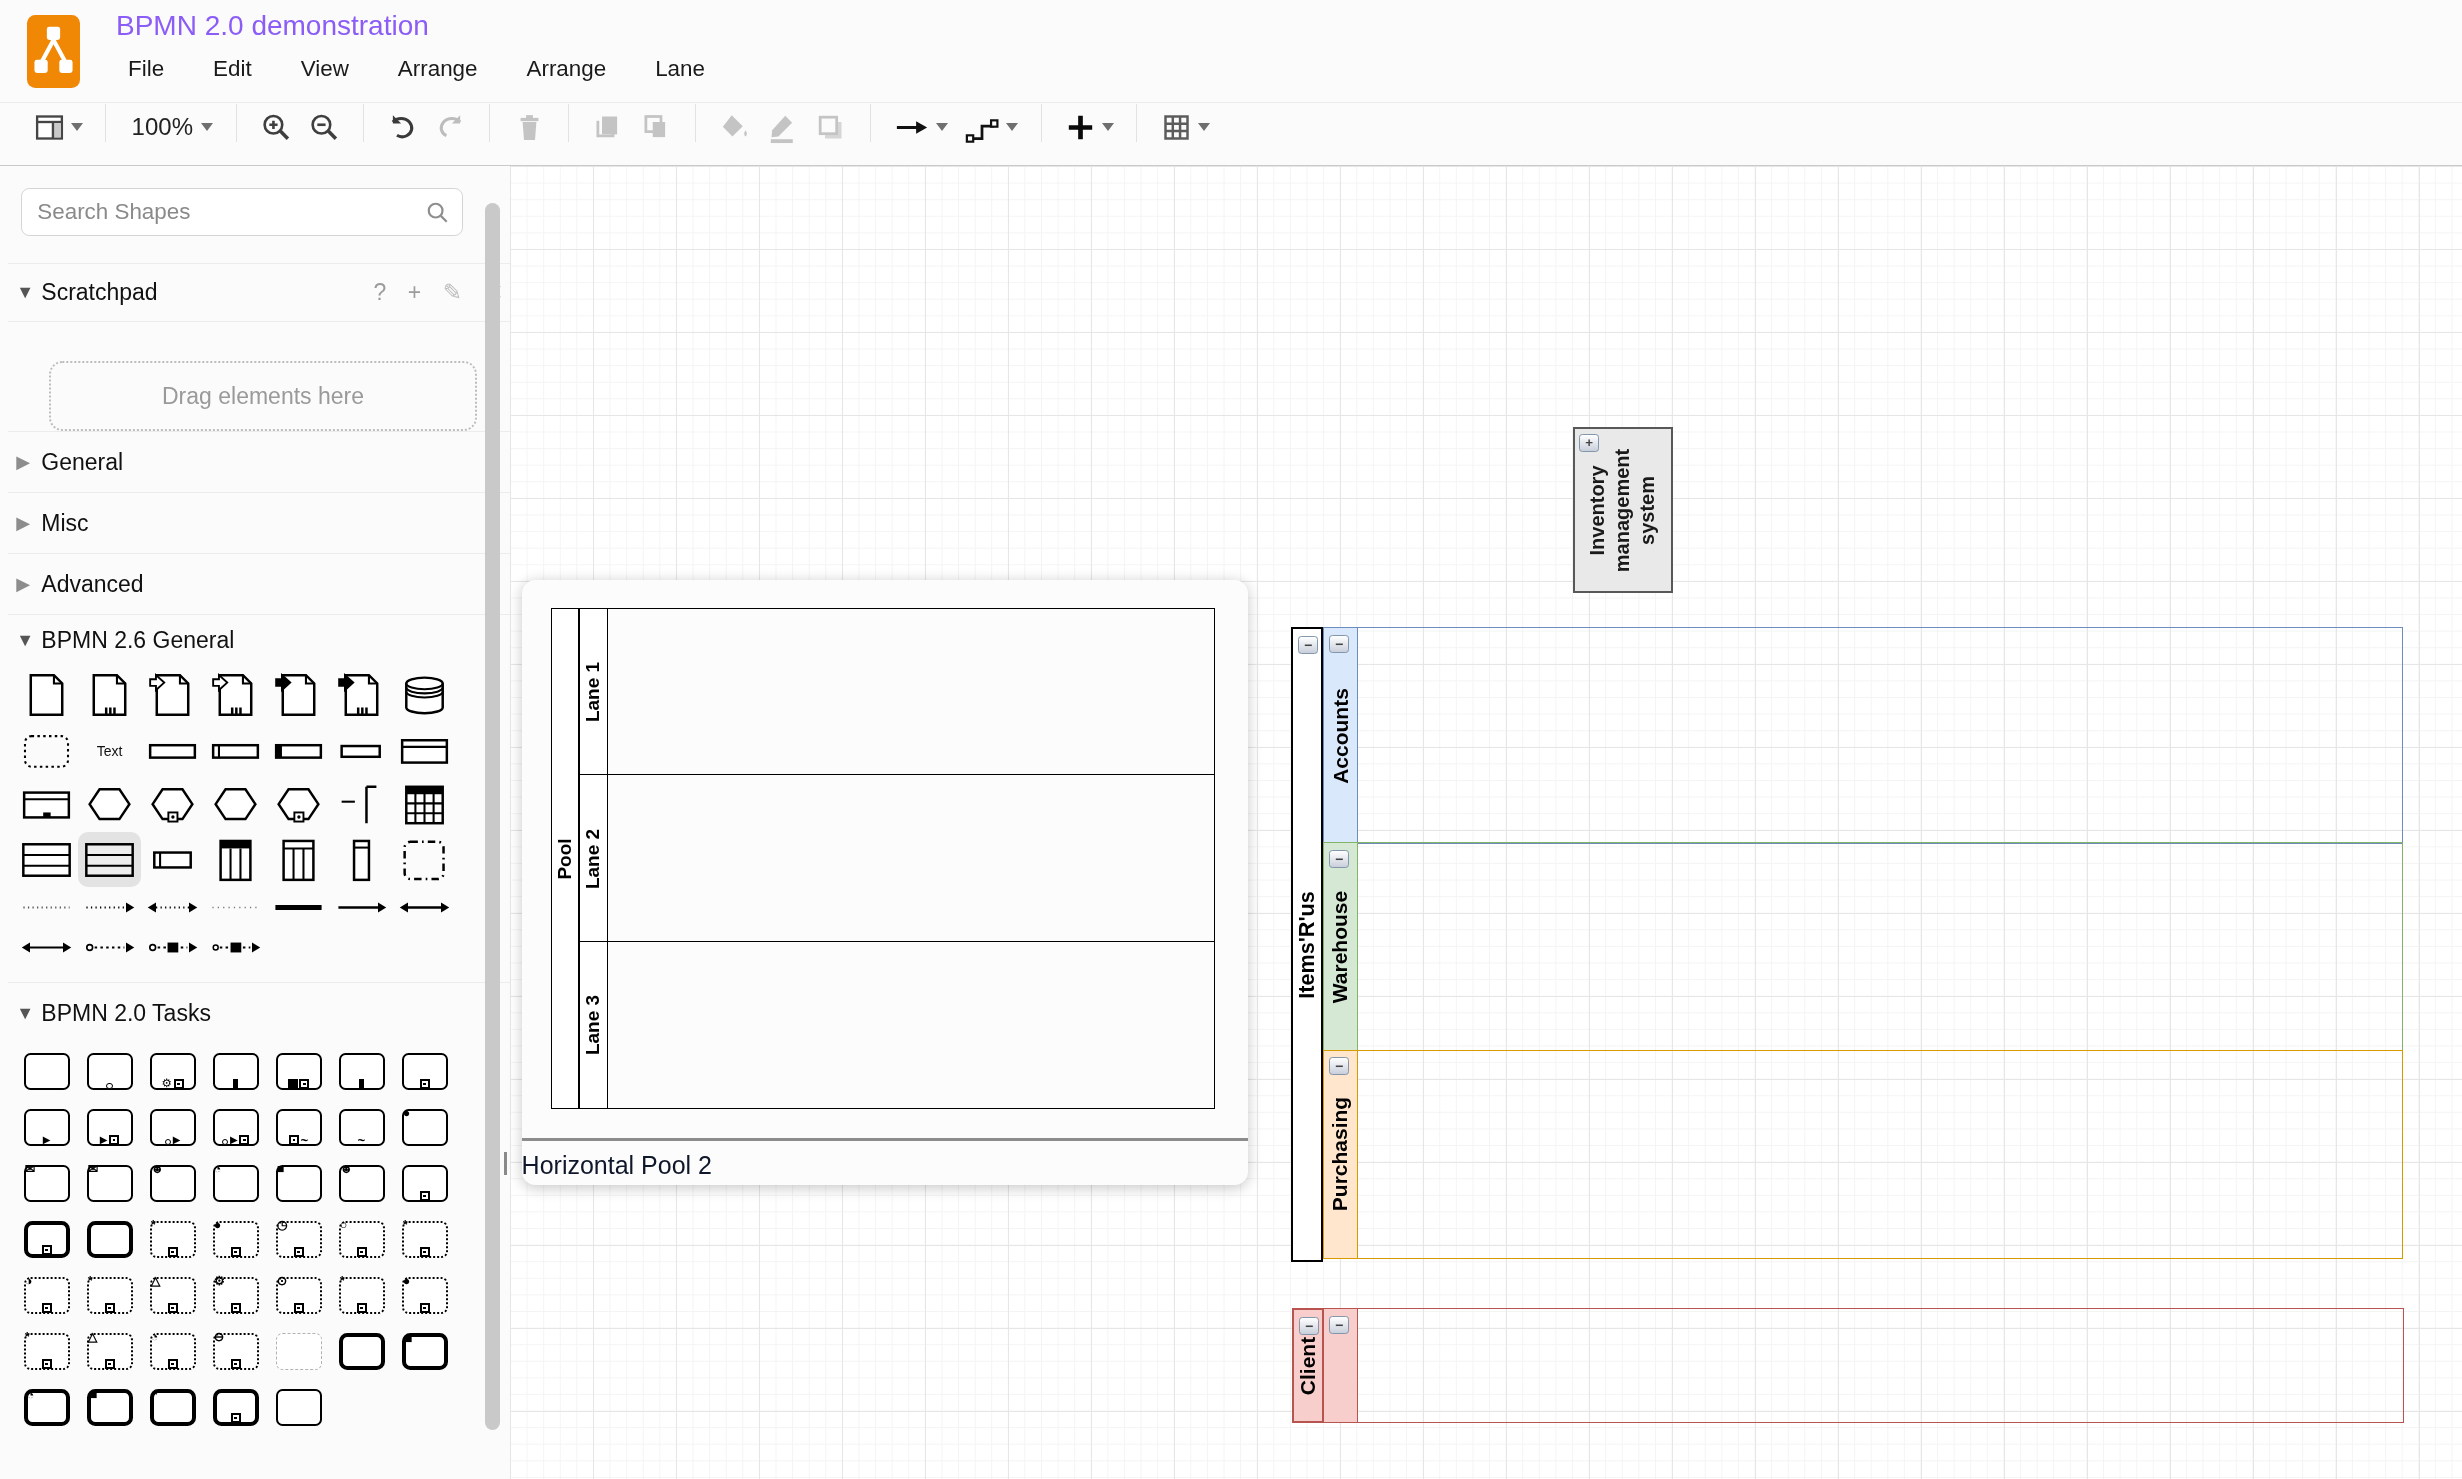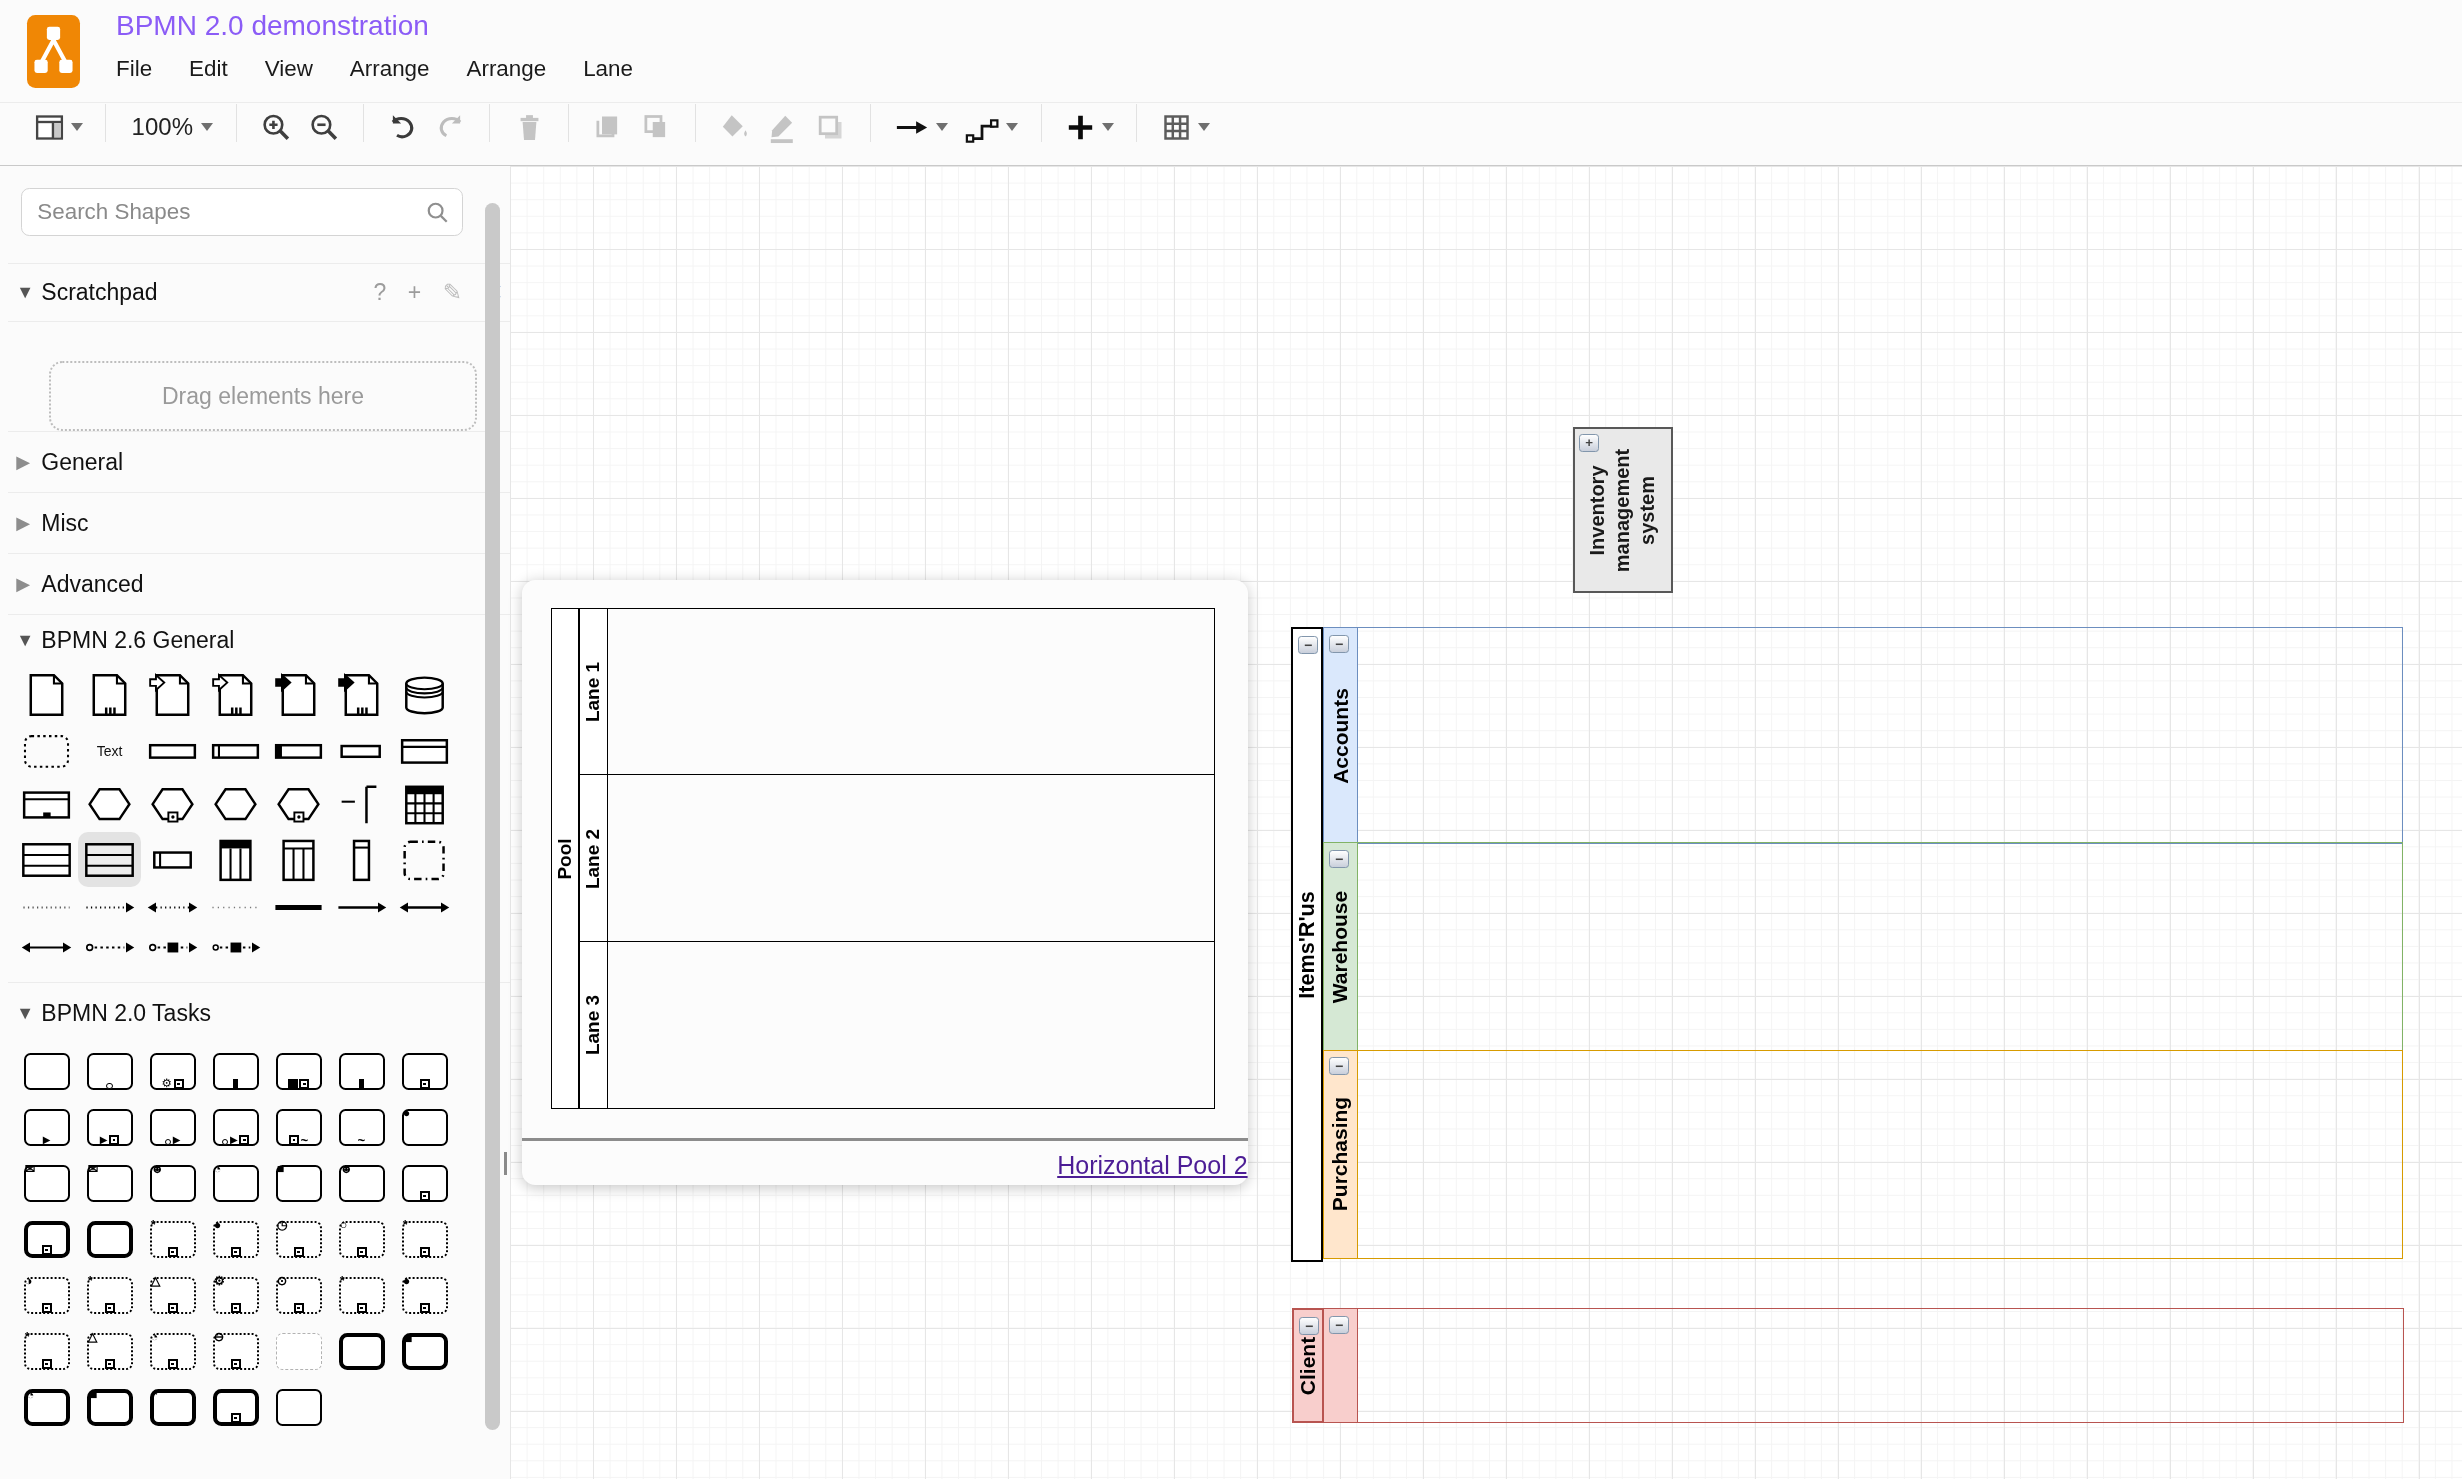--- a/index.html
+++ b/index.html
@@ -5,21 +5,21 @@
   * { margin:0; padding:0; box-sizing:border-box; }
   html,body { width:2462px; height:1479px; overflow:hidden; font-family:"Liberation Sans",sans-serif; background:#fbfbfb; }
   #app { position:relative; width:2462px; height:1479px; }
 
   
   #header { position:absolute; left:0; top:0; width:2462px; height:103px; background:#fbfbfb; border-bottom:0.8px solid #ececec; }
   #logo { position:absolute; left:26.6px; top:15px; width:53px; height:73px; background:#f08705; border-radius:8.3px; }
   #logo svg { position:absolute; left:0; top:0; }
   #doc-title { position:absolute; left:116px; top:10px; font-size:28px; font-weight:500; color:#8b5cf6; }
   #menubar { position:absolute; left:116px; top:56px; display:flex; gap:37px; font-size:22.4px; color:#1a1a1a; }
-  .menu-item { cursor:default; }
+  .menu-item { cursor:default;margin-left:12px; }
 
   
   #toolbar { position:absolute; left:0; top:104px; width:2462px; height:62px; background:#fbfbfb; border-bottom:0.8px solid #c9c9c9; display:flex; padding-left:25px; }
   .tbtn { display:flex; align-items:center; justify-content:center; height:46px; padding:0 7.5px; }
   .caret { width:0; height:0; border-left:6.6px solid transparent; border-right:6.6px solid transparent; border-top:8.3px solid #6f6f6f; margin-left:5px; }
   .tsep { width:0.8px; height:38px; background:#e2e2e2; margin:0 15px; }
   #zoom-label { font-size:24px; color:#222; padding:0 3.3px; }
 
   
   #sidebar { position:absolute; left:8px; top:166px; width:510px; height:1313px; background:#fbfbfb; }
@@ -82,21 +82,21 @@
     box-shadow:0 2.5px 13.3px rgba(0,0,0,0.22); z-index:5; }
   #pp-pool { position:absolute; left:29px; top:28px; width:664px; height:501px; display:flex; }
   #pp-outer { width:28px; border:1.7px solid #000; display:flex; align-items:center; justify-content:center; background:#fff; }
   #pp-lanes { flex:1; display:flex; flex-direction:column; }
   .pp-lane { flex:1; display:flex; border:1.7px solid #000; margin-left:0px; }
   .pp-lane + .pp-lane { margin-top:-1.7px; }
   .pp-lane .lstrip { width:28px; border-right:1.7px solid #000; display:flex; align-items:center; justify-content:center; background:#fff; }
   .pp-lane .lbody { flex:1; background:#fcfcfc; }
   #pp-pool .vlabel, .pp-lane .vlabel { font-size:19px; }
   #pp-divider { position:absolute; left:0; top:558px; width:726px; height:2.5px; background:#8c8c8c; }
-  #pp-caption { position:absolute; left:0; top:571px; width:726px; text-align:right; font-size:25px; color:#4c1d95;text-decoration:underline; }
+  #pp-caption { position:absolute; left:0; top:571px; width:726px; text-align:left; font-size:25px; color:#0f172a; }
 
   
   #inventory { position:absolute; left:1063px; top:261px; width:100px; height:166px; background:#e9e9e9; border:2.5px solid #585858; display:flex; align-items:center; justify-content:center; }
   #inventory .rot { transform:rotate(-90deg); width:154px; text-align:center; font-size:20px; font-weight:bold; color:#1a1a1a; line-height:1.25; }
   #inv-plus { position:absolute; left:4.2px; top:5px; width:20px; height:18px; border:0.8px solid #8296ac; border-radius:3.3px;
     background:linear-gradient(#ffffff,#c9cfdb); color:#444; font-size:13.3px; line-height:16px; text-align:center; font-weight:bold; }
 
   
   #main-pool { position:absolute; left:781px; top:461px; width:1112px; height:635px; display:flex; }
   #mp-outer { width:32px; border:2.5px solid #000; background:#fff; display:flex; align-items:center; justify-content:center; position:relative; }

